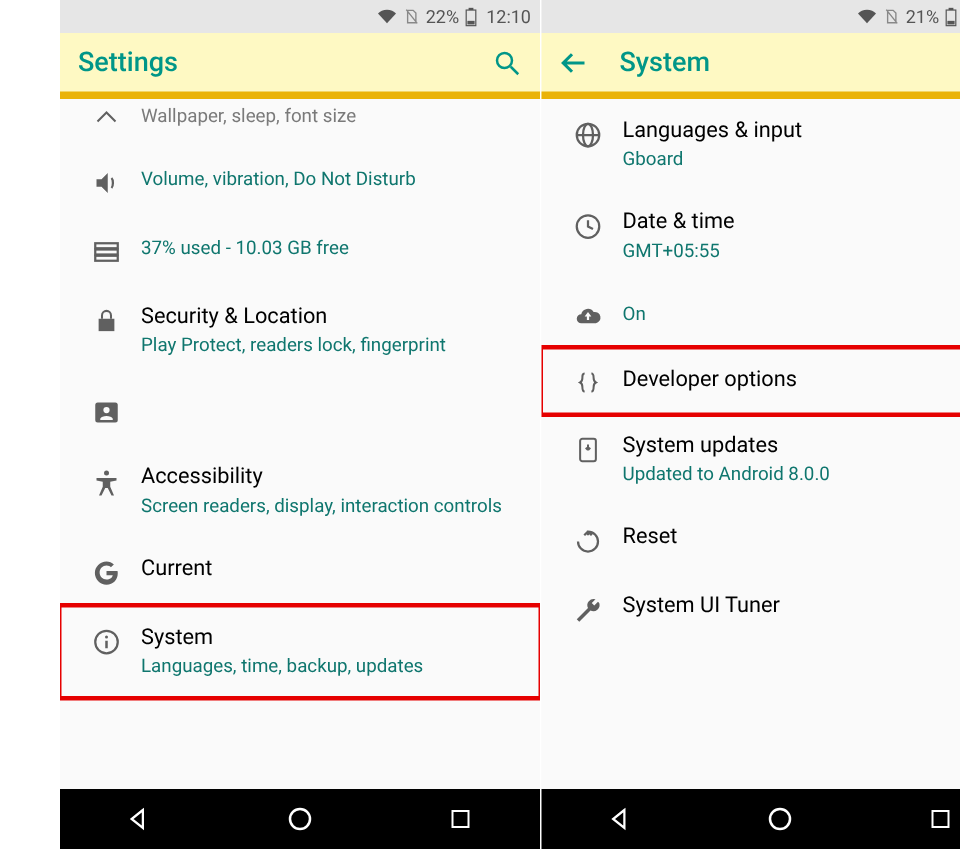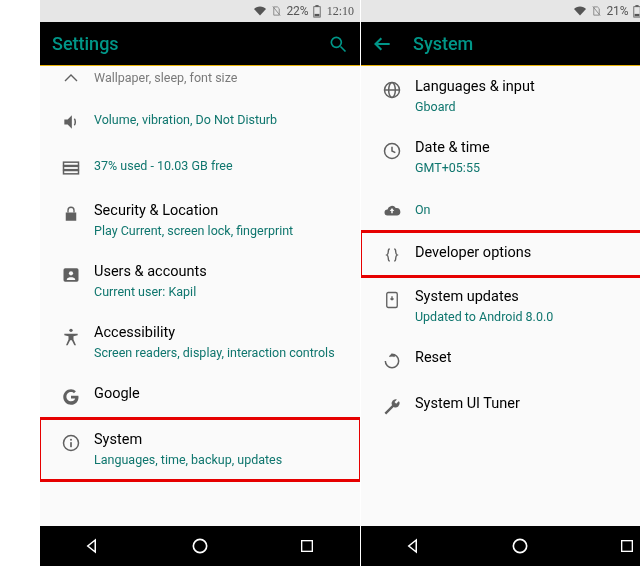--- a/index.html
+++ b/index.html
@@ -5,24 +5,24 @@
   * { box-sizing: border-box; margin: 0; padding: 0; }
   html, body { width: 640px; height: 566px; font-family: Roboto, Arial, sans-serif; background: #fff; overflow: hidden; }
   .wrap { display: flex; width: 640px; height: 566px; margin-left: 40px; }
   .phone { width: 320px; height: 566px; display: flex; flex-direction: column; position: relative; background: #fafafa; }
   .phone + .phone { border-left: 1px solid #fff; }
 
   
   .status { height: 22px; background: #e6e6e6; display: flex; align-items: center; justify-content: flex-end; padding: 0 6px; gap: 4px; font-size: 12px; color: #555; }
   .status .ico { display: inline-flex; align-items: center; }
   .status .pct { font-size: 12px; }
-  .status .clock { font-size: 12px; margin-left: 2px; font-family: Liberation Serif, serif; }
+  .status .clock { font-size: 12px; margin-left: 2px; }
 
   
-  .appbar { height: 44px; display: flex; align-items: center; padding: 0 12px; background: #000000; border-bottom: 1px solid #eab308; }
+  .appbar { height: 44px; display: flex; align-items: center; padding: 0 12px; background: #fef9c3; border-bottom: 5px solid #eab308; }
   .appbar .title { color: #009688; font-size: 18px; font-weight: 500; flex: 1; }
   .appbar .back { color: #009688; margin-right: 20px; display:inline-flex; }
   .appbar .help { color: #009688; display:inline-flex; }
   .appbar .search { color: #009688; display:inline-flex; }
 
   
   .list { flex: 1; overflow: hidden; background: #fafafa; position: relative; }
   .row { display: flex; align-items: flex-start; padding: 12px 14px 12px 14px; cursor: pointer; }
   .row .ricon { width: 34px; display:flex; justify-content:center; padding-top:2px; color:#606060; flex-shrink:0; }
   .row .rtext { flex:1; padding-left: 6px; }
@@ -113,56 +113,52 @@
         </div>
         <div class="row">
           <span class="ricon">
             <svg width="18" height="20" viewBox="0 0 24 24">
               <rect x="5" y="10" width="14" height="11" fill="#606060"></rect>
               <path stroke="#606060" stroke-width="1.8" fill="none" d="M8 10V7a4 4 0 018 0v3"></path>
             </svg>
           </span>
           <div class="rtext">
             <div class="rtitle">Security &amp; Location</div>
-            <div class="rsub">Play Current, screen lock, fingerprint</div>
+            <div class="rsub">Play Protect, readers lock, fingerprint</div>
           </div>
         </div>
         <div class="row">
           <span class="ricon">
             <svg width="20" height="20" viewBox="0 0 24 24">
               <rect x="3" y="4" width="18" height="16" rx="2" fill="#606060"></rect>
               <circle cx="12" cy="10" r="2.5" fill="#fafafa"></circle>
               <path fill="#fafafa" d="M7 17c1-3 9-3 10 0v1H7z"></path>
             </svg>
           </span>
-          <div class="rtext">
-            <div class="rtitle">Users &amp; accounts</div>
-            <div class="rsub">Current user: Kapil</div>
-          </div>
         </div>
         <div class="row">
           <span class="ricon">
             <svg width="20" height="22" viewBox="0 0 24 24">
               <circle cx="12" cy="4" r="2" fill="#606060"></circle>
               <path fill="#606060" d="M4 8h16v2l-5 1v4l3 7h-2l-3-6h-2l-3 6H6l3-7v-4L4 10z"></path>
             </svg>
           </span>
           <div class="rtext">
             <div class="rtitle">Accessibility</div>
             <div class="rsub">Screen readers, display, interaction controls</div>
           </div>
         </div>
         <div class="row">
           <span class="ricon">
             <svg width="20" height="20" viewBox="0 0 24 24">
               <path fill="#606060" d="M21 12.2c0-.7-.1-1.2-.2-1.8H12v3.4h5c-.2 1.2-1.4 3.4-5 3.4-3 0-5.5-2.5-5.5-5.6S9 6 12 6c1.7 0 2.9.7 3.5 1.4l2.4-2.3C16.3 3.6 14.3 2.7 12 2.7 6.9 2.7 2.7 6.9 2.7 12S6.9 21.3 12 21.3c5.4 0 9-3.8 9-9.1z"></path>
             </svg>
           </span>
           <div class="rtext">
-            <div class="rtitle">Google</div>
+            <div class="rtitle">Current</div>
           </div>
         </div>
         <div class="row highlight">
           <span class="ricon">
             <svg width="20" height="20" viewBox="0 0 24 24">
               <circle cx="12" cy="12" r="9" stroke="#606060" stroke-width="1.8" fill="none"></circle>
               <circle cx="12" cy="8" r="1.2" fill="#606060"></circle>
               <rect x="11" y="11" width="2" height="6" fill="#606060"></rect>
             </svg>
           </span>

